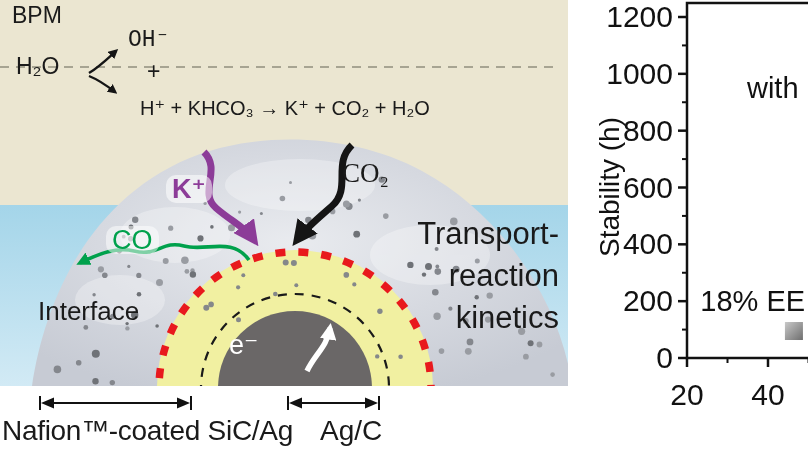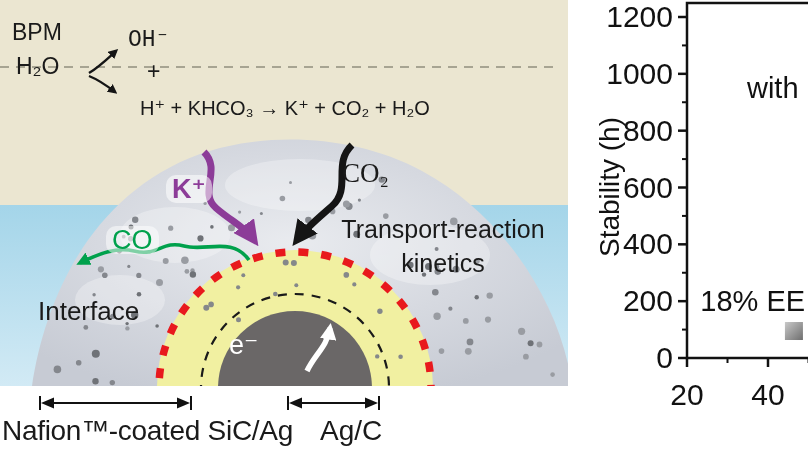--- a/index.html
+++ b/index.html
@@ -3,29 +3,29 @@
 <meta charset="utf-8">
 <style>
   html,body{margin:0;padding:0;background:#fff;}
   body{width:808px;height:455px;position:relative;overflow:hidden;
        font-family:"Liberation Sans","DejaVu Sans",sans-serif;color:#1a1a1a;}
   .stage{position:absolute;inset:0;}
   .panel-left{position:absolute;left:0;top:0;width:568px;height:455px;}
   .panel-right{position:absolute;left:568px;top:0;width:240px;height:455px;overflow:hidden;background:#fff;}
   svg{display:block;}
   .lbl{position:absolute;white-space:nowrap;line-height:1.05;}
-  .bpm{left:12px;top:20px;font-size:23px;}
+  .bpm{left:12px;top:3px;font-size:23px;}
   .h2o{left:16px;top:54px;font-size:23px;}
   .oh{left:128px;top:28px;font-size:23px;font-family:Liberation Mono, monospace;}
   .plus{left:147px;top:59px;font-size:23px;}
   .equation{left:140px;top:82px;font-size:20px;margin-top:16px;}
   .kplus{left:166px;top:175px;font-size:27px;font-weight:bold;color:#8c3c98;
          background:rgba(255,255,255,.55);border-radius:10px;padding:0 6px;}
   .co2{left:342px;top:159px;font-size:27px;font-family:Liberation Serif, serif;}
-  .kinetics{left:327px;top:213px;width:232px;font-size:25px;text-align:center;line-height:1.35;white-space:normal;}
+  .kinetics{left:327px;top:213px;width:232px;font-size:31px;text-align:right;line-height:1.35;white-space:normal;}
   .co{left:106px;top:226px;font-size:27px;color:#00a14c;
       background:rgba(255,255,255,.5);border-radius:10px;padding:0 6px;}
   .interface{left:38px;top:298px;font-size:26px;}
   .electron{left:229px;top:331px;font-size:27px;color:#fff;}
   .nafion{left:2px;top:416px;font-size:28px;letter-spacing:-.3px;}
   .agc{left:320px;top:416px;font-size:28px;}
   .ylabel{position:absolute;left:42px;top:187px;transform:translate(-50%,-50%) rotate(-90deg);
           font-size:28px;white-space:nowrap;color:#111;}
 </style>
 </head>

